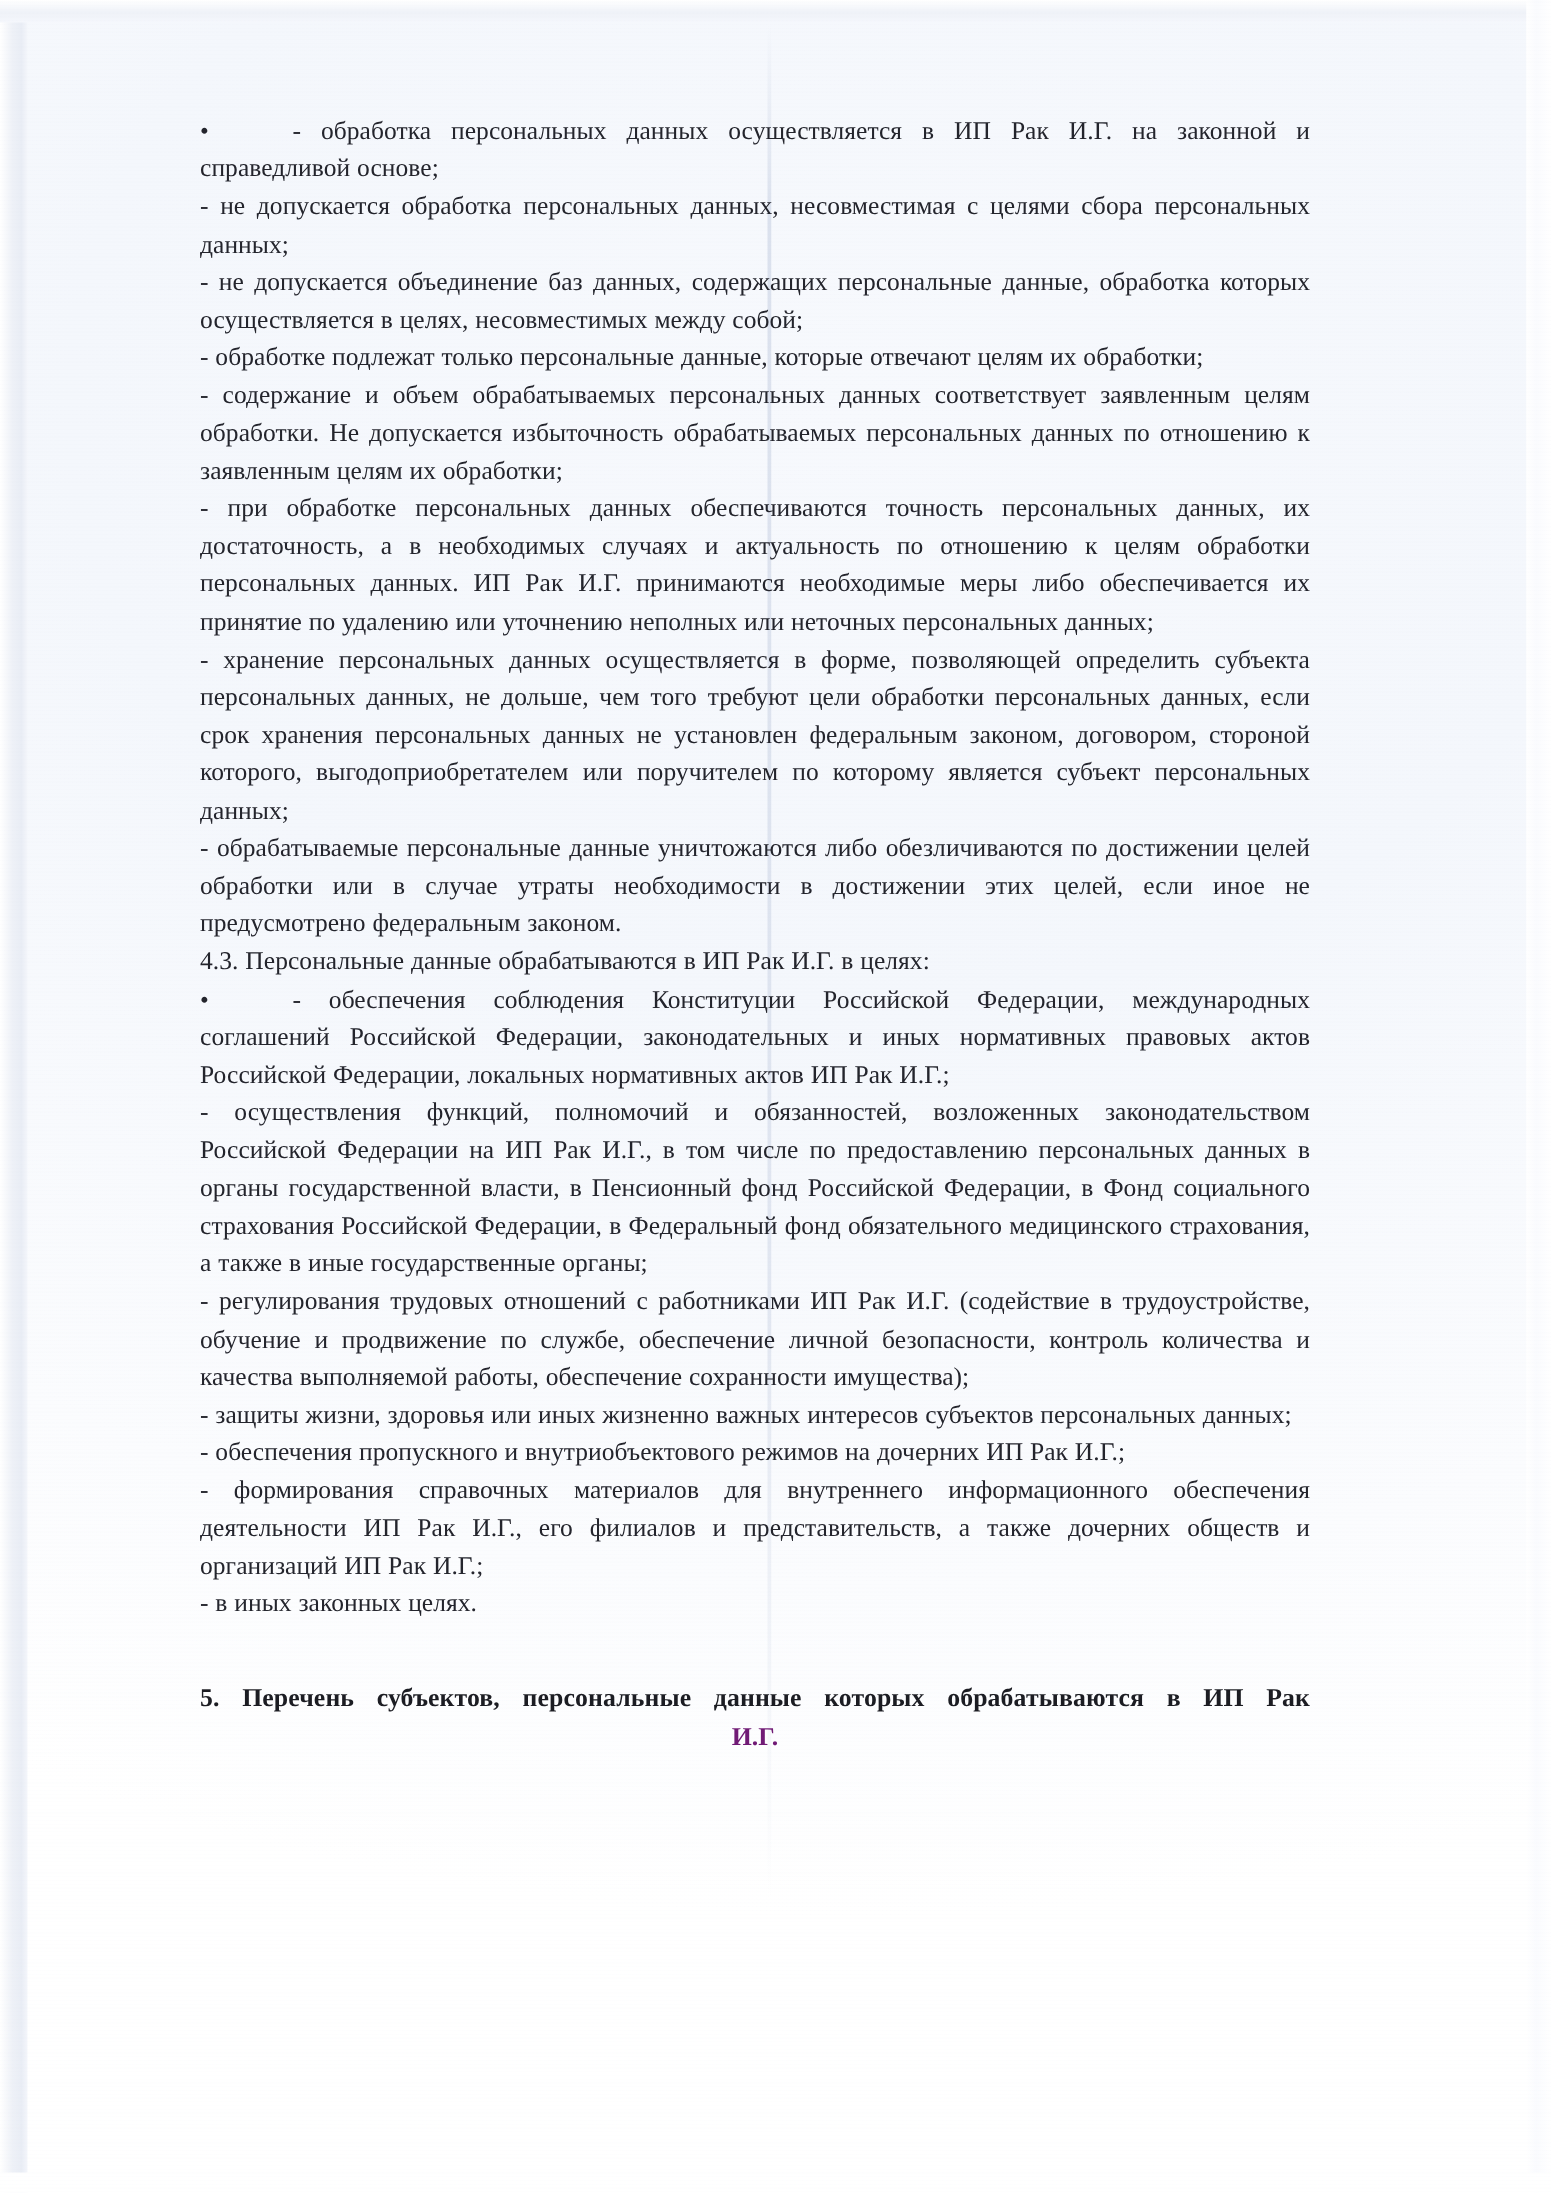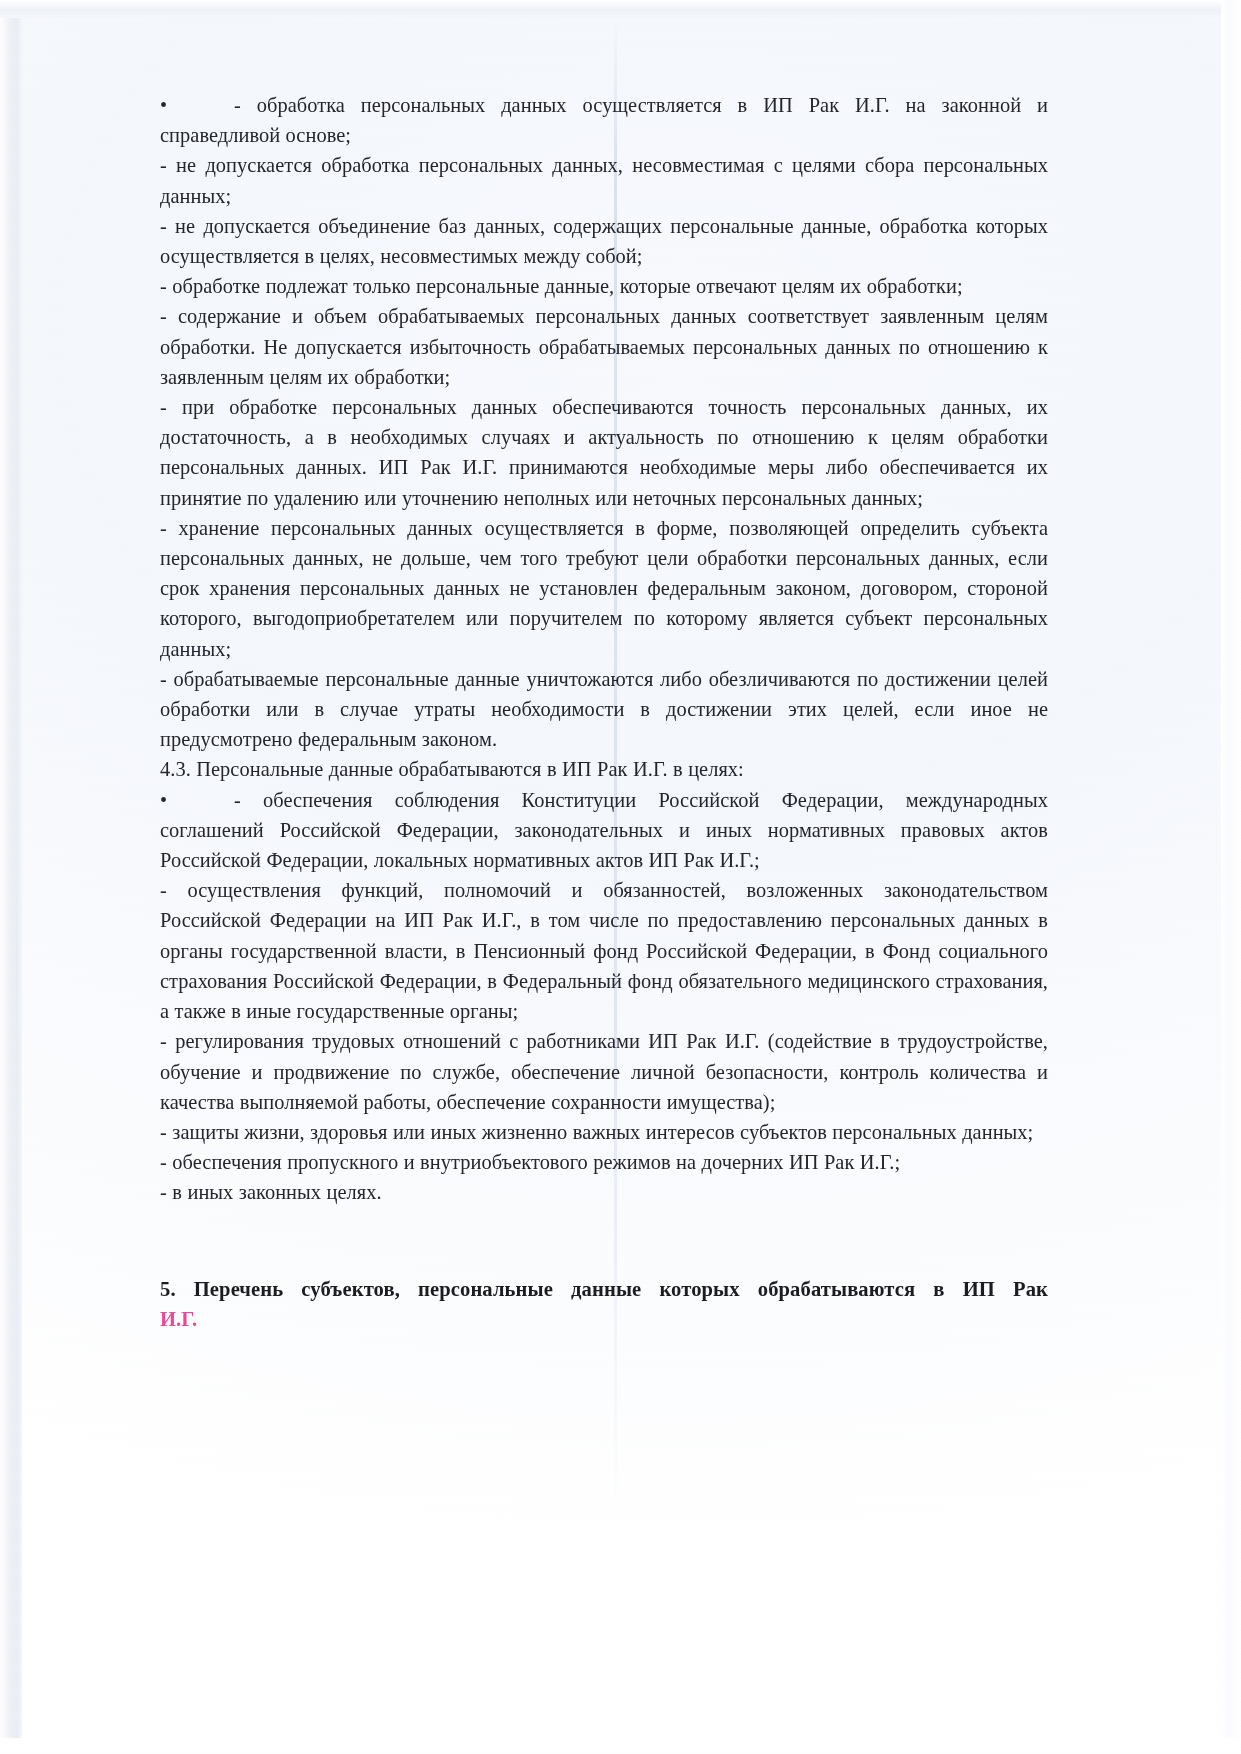--- a/index.html
+++ b/index.html
@@ -110,30 +110,29 @@
     color: #1b1c22;
     font-size: 20.6px;
     line-height: 30.6px;
     font-weight: bold;
     text-align: justify;
     text-justify: inter-word;
     letter-spacing: 0.1px;
   }
   p.heading-block.stretch {
     text-align-last: justify;
-    margin-top: 20px;
   }
   p.heading-tail {
     margin: 0;
     padding: 0;
-    color: #ec4899;
+    color: #701a75;
     font-size: 20.6px;
     line-height: 30.6px;
     font-weight: bold;
-    text-align: left;
+    text-align: center;
   }
 
   
   .grain {
     position: absolute;
     left: 0; top: 0;
     width: 1241px; height: 1754px;
     pointer-events: none;
     opacity: 0.35;
     background-image:
@@ -172,20 +171,21 @@
 
     <p class="line-block">- осуществления функций, полномочий и обязанностей, возложенных законодательством Российской Федерации на ИП Рак И.Г., в том числе по предоставлению персональных данных в органы государственной власти, в Пенсионный фонд Российской Федерации, в Фонд социального страхования Российской Федерации, в Федеральный фонд обязательного медицинского страхования, а также в иные государственные органы;</p>
 
     <p class="line-block">- регулирования трудовых отношений с работниками ИП Рак И.Г. (содействие в трудоустройстве, обучение и продвижение по службе, обеспечение личной безопасности, контроль количества и качества выполняемой работы, обеспечение сохранности имущества);</p>
 
     <p class="line-block">- защиты жизни, здоровья или иных жизненно важных интересов субъектов персональных данных;</p>
 
 
     <p class="line-block">- обеспечения пропускного и внутриобъектового режимов на дочерних ИП Рак И.Г.;</p>
 
+    <p class="line-block">- формирования справочных материалов для внутреннего информационного обеспечения деятельности ИП Рак И.Г., его филиалов и представительств, а также дочерних обществ и организаций ИП Рак И.Г.;</p>
 
 
     <p class="line-block">- в иных законных целях.</p>
 
     <div class="gap-before-heading"></div>
 
     <p class="heading-block stretch">5. Перечень субъектов, персональные данные которых обрабатываются в ИП Рак</p>
     <p class="heading-tail">И.Г.</p>
 
   </div>

